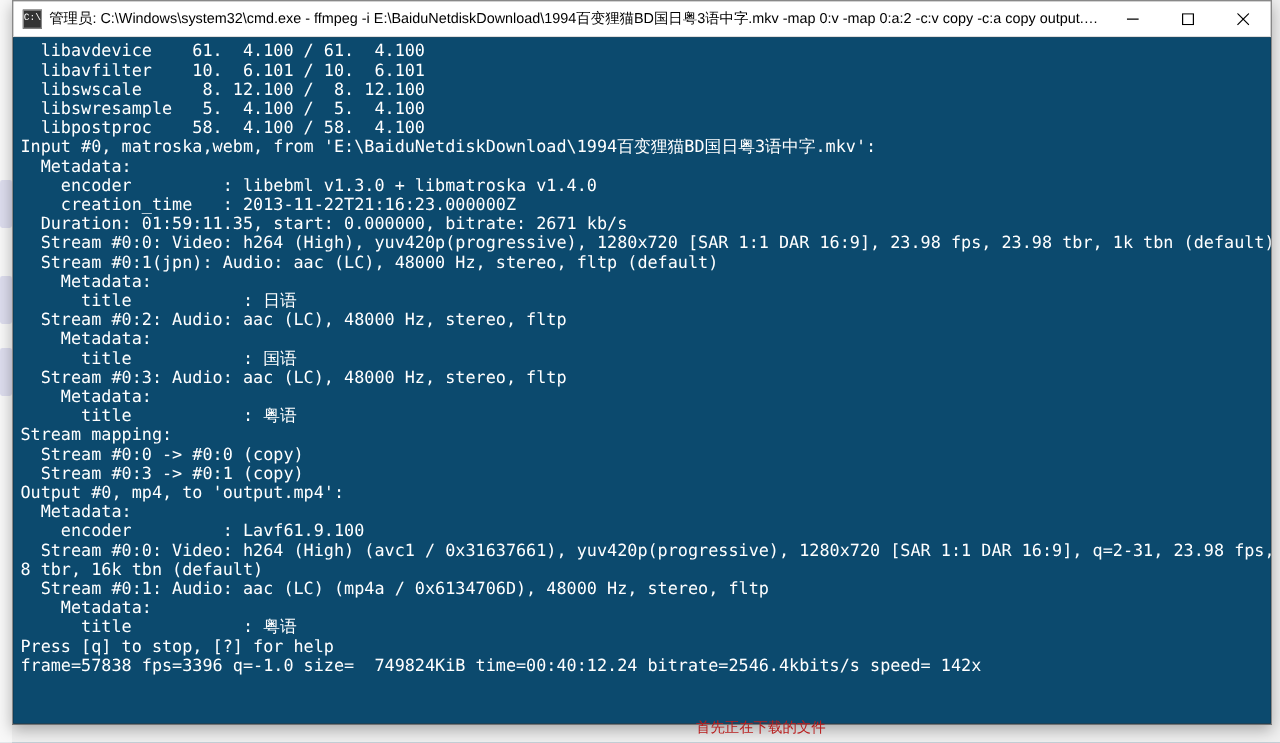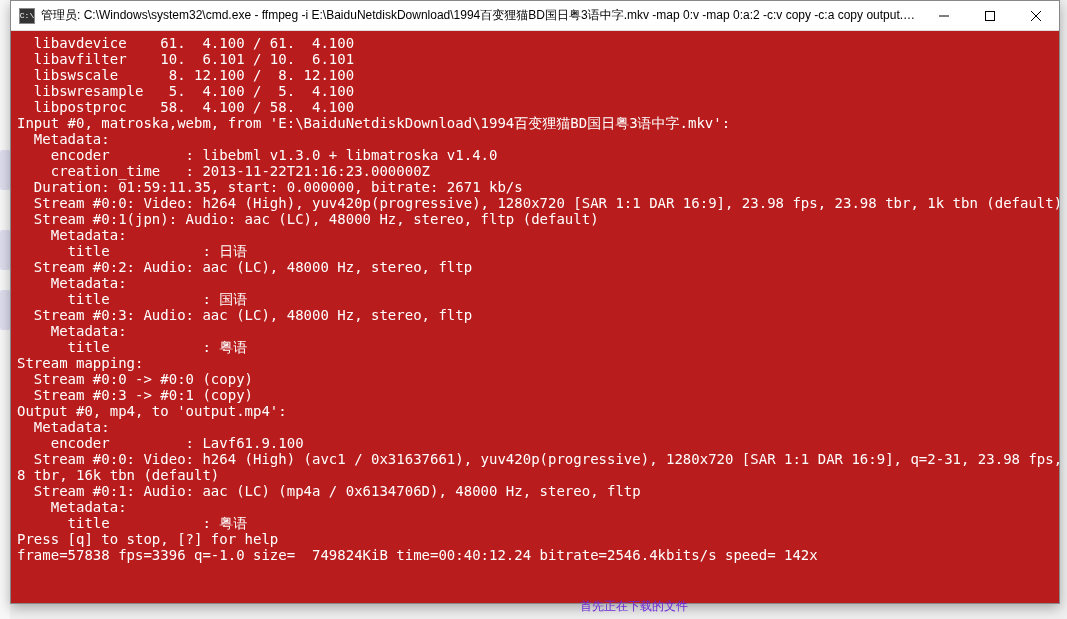--- a/index.html
+++ b/index.html
@@ -60,21 +60,21 @@
       display: flex;
       align-items: center;
       justify-content: center;
       font-family: "Segoe UI", sans-serif;
       font-size: 10px;
       color: #000;
       cursor: pointer;
     }
     .terminal {
       height: calc(100% - 30px);
-      background: #b91c1c;
+      background: #0c4a6e;
       color: #fff;
       padding: 4px 6px;
       font-size: 14px;
       line-height: 16px;
       white-space: pre;
       overflow: hidden;
       font-family: "NSimSun", "SimSun", "Consolas", monospace;
     }
     .terminal .line { display: block; }
     .bg-strip {
@@ -91,21 +91,21 @@
       width: 10px;
       height: 40px;
       background: #dde;
       border-radius: 2px;
     }
     .bottom-text {
       position: absolute;
       bottom: 4px;
       left: 580px;
       font-size: 12px;
-      color: #6d28d9;
+      color: #b91c1c;
       font-family: "Microsoft YaHei", sans-serif;
     }
   </style>
 </head>
 <body>
 
 <div class="bg-strip"></div>
 <div class="bg-icon" style="top:150px"></div>
 <div class="bg-icon" style="top:230px"></div>
 <div class="bg-icon" style="top:290px"></div>

